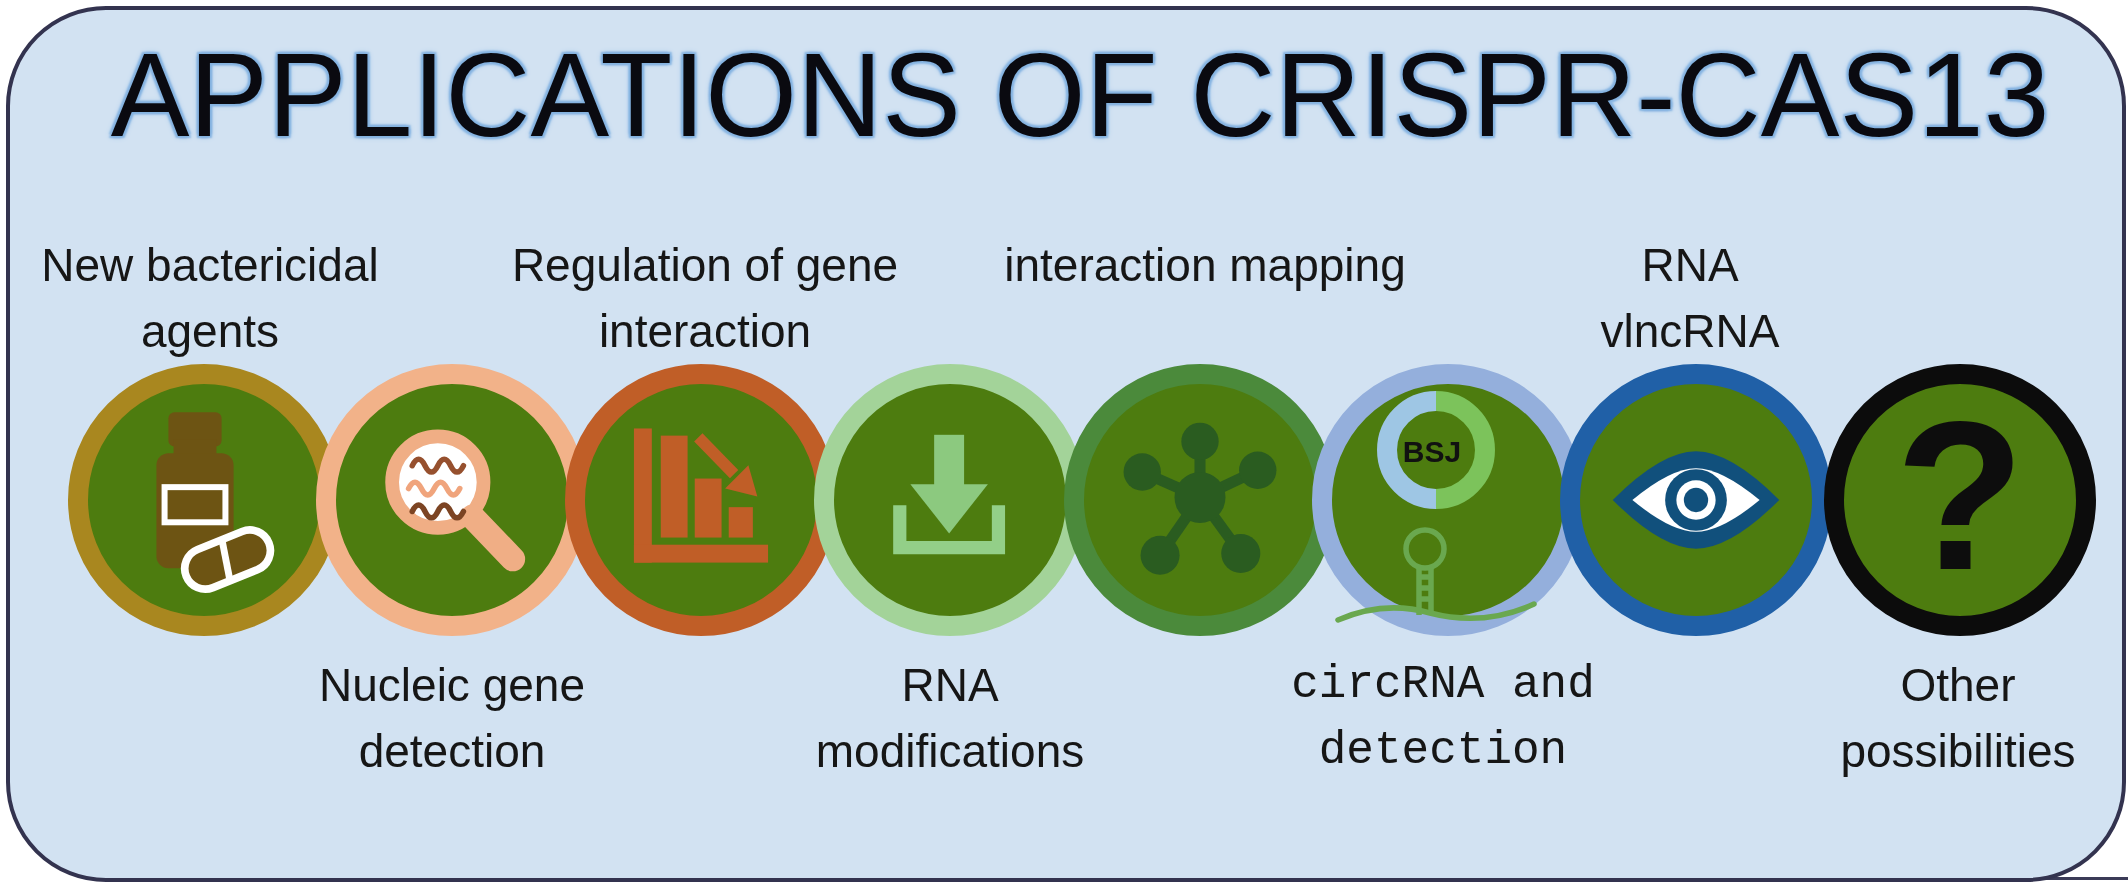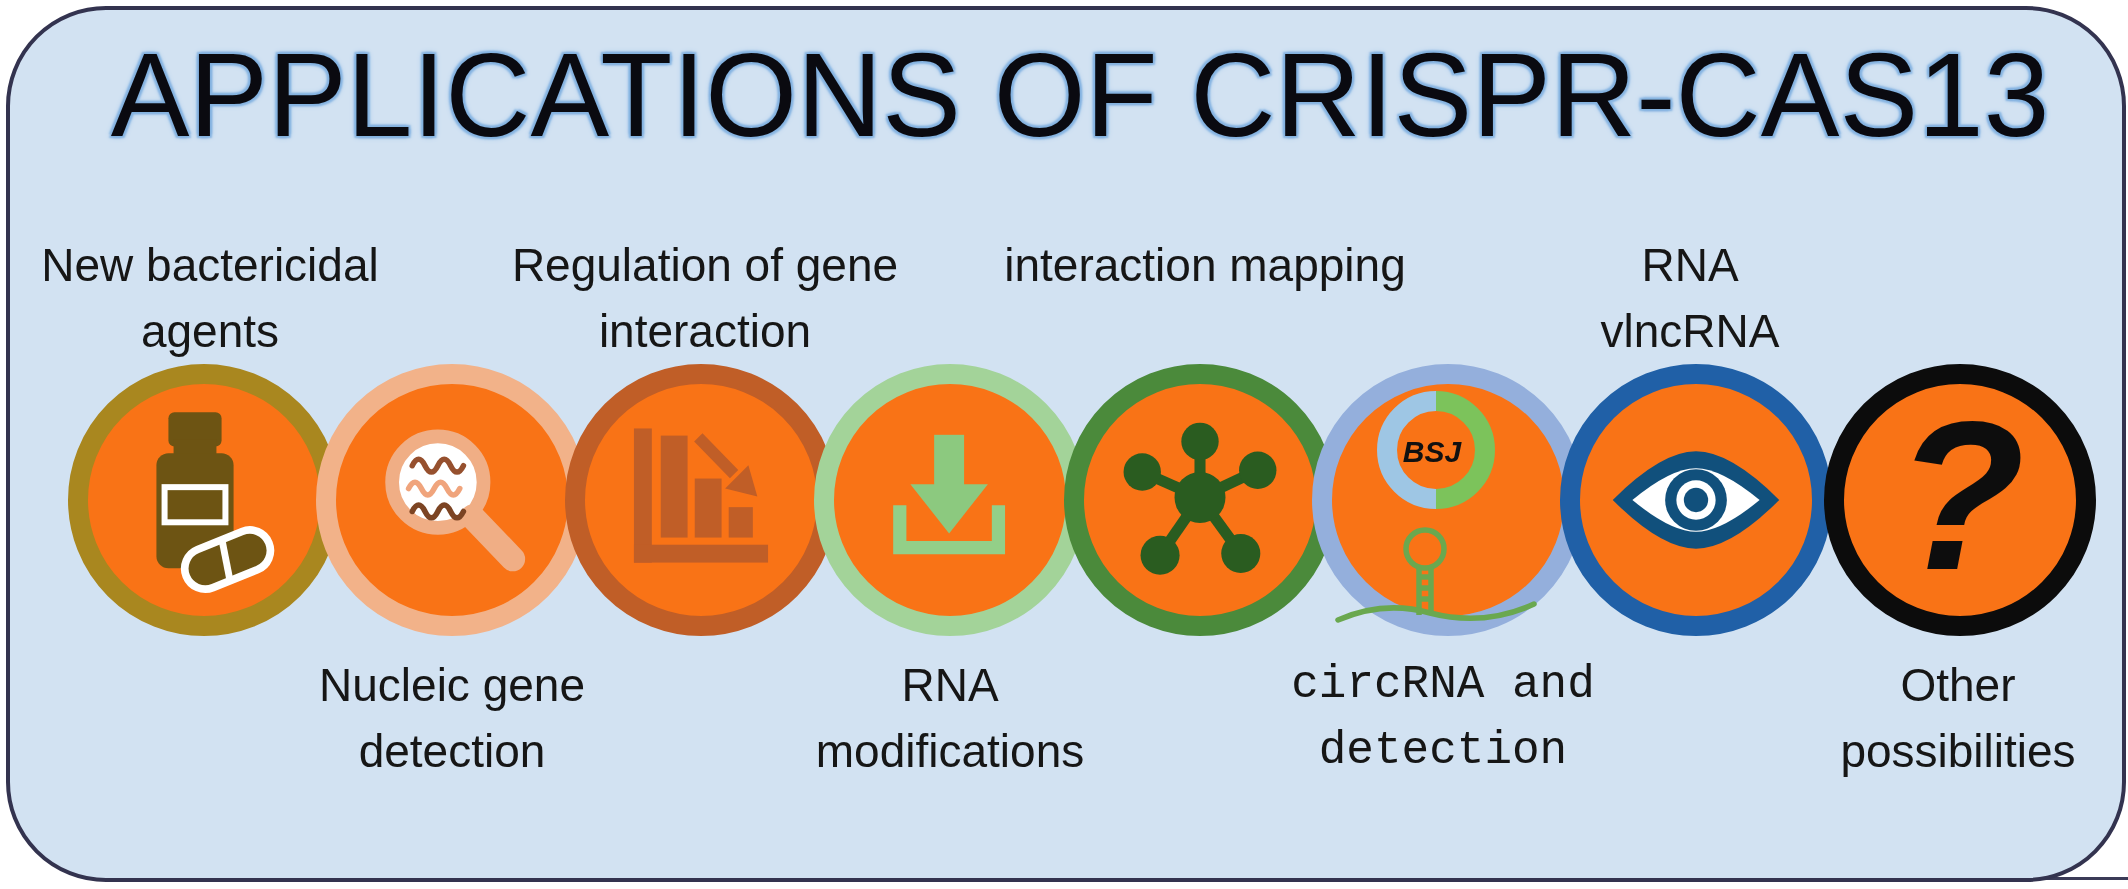--- a/index.html
+++ b/index.html
@@ -9,22 +9,22 @@
   .panel{position:absolute;left:6px;top:6px;width:2112px;height:868px;background:#d2e2f2;
          border:4px solid #33334f;border-radius:100px;z-index:1;}
   .title{position:absolute;left:16px;top:22px;width:2128px;text-align:center;z-index:3;
          font-size:118px;line-height:1.25;font-weight:400;color:#0a0a10;white-space:nowrap;
          text-shadow:0 0 3px #79a9d8,0 0 6px #8cb8e4,2px 2px 2px #8cb8e4,-2px 2px 2px #8cb8e4,
                      2px -2px 2px #8cb8e4,-2px -2px 2px #8cb8e4;}
   .app-label{position:absolute;width:600px;text-align:center;font-size:46px;line-height:66px;
              color:#161616;z-index:12;}
   .app-label.above{top:232px;}
   .app-label.below{top:652px;}
-  .circle{position:absolute;top:364px;width:272px;height:272px;border-radius:50%;background:#f97316;
-          box-sizing:border-box;border:20px solid #000;display:flex;align-items:center;justify-content:center;font-style:italic;}
+  .circle{position:absolute;top:364px;width:272px;height:272px;border-radius:50%;background:#4d7c0f;
+          box-sizing:border-box;border:20px solid #000;display:flex;align-items:center;justify-content:center;}
   .qmark{font-size:212px;font-weight:bold;color:#0d0d0d;line-height:1;margin-top:-8px;}
   .overlay-svg{position:absolute;left:-20px;top:-20px;}
 </style>
 </head>
 <body>
 
 <div class="canvas">
 
   <div class="bottom-rule"></div>
 

